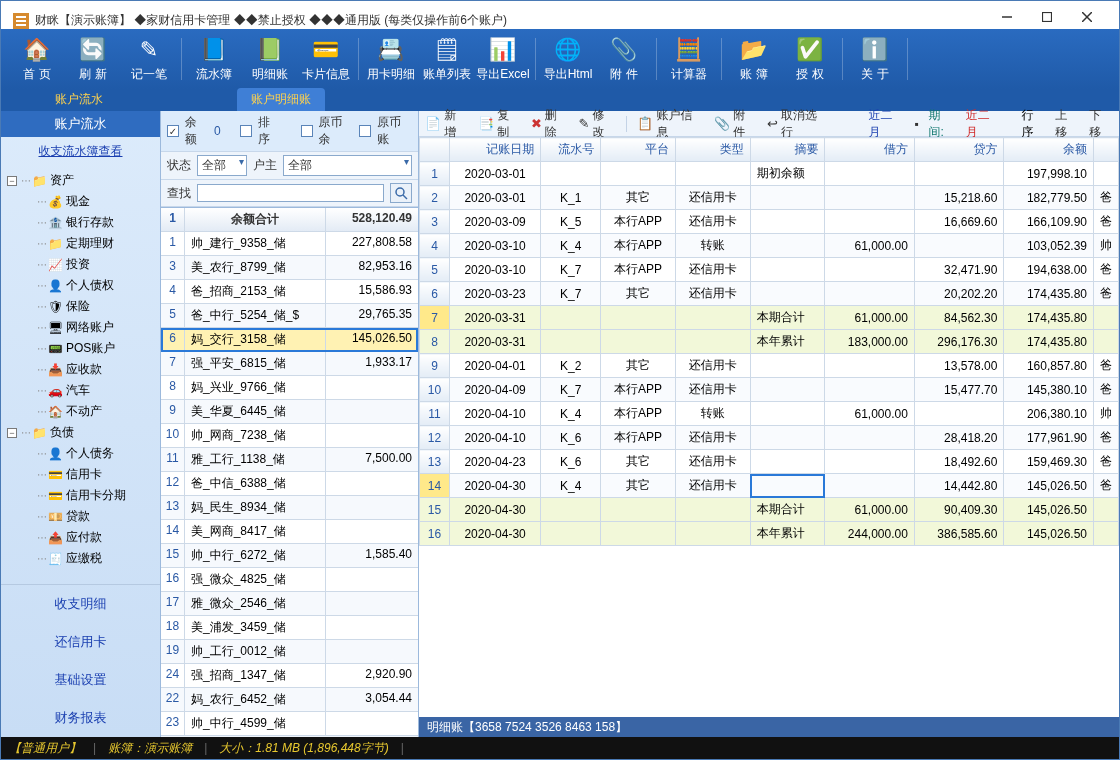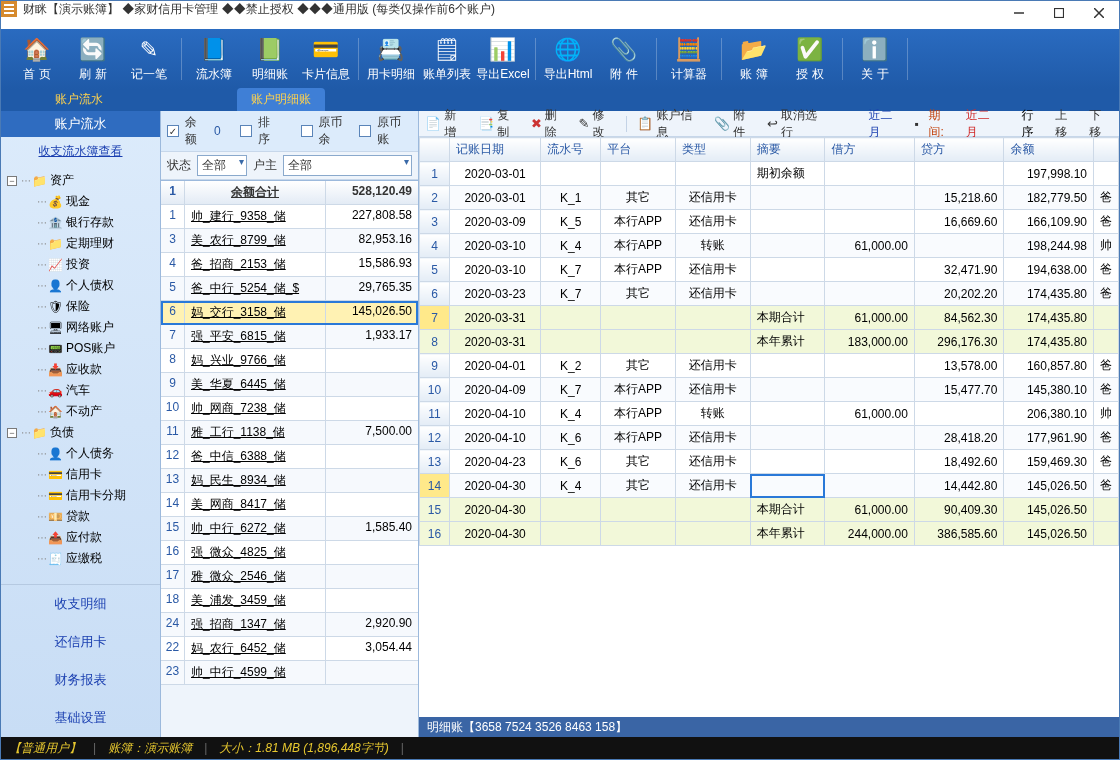--- a/index.html
+++ b/index.html
@@ -1,19 +1,19 @@
 <!DOCTYPE html>
 <html><head>
 <meta charset="utf-8">
 <style>
 * { box-sizing: border-box; margin: 0; padding: 0; font-family: "Microsoft YaHei", "SimSun", sans-serif; font-size: 12px; }
 body { width: 1120px; height: 760px; overflow: hidden; background: #fff; display: flex; flex-direction: column; border: 1px solid #4a7ab5; }
 
 
-.titlebar { height: 28px; background: #fff; display: flex; align-items: flex-start; padding: 0 0; color: #333; }
+.titlebar { height: 28px; background: #fff; display: flex; align-items: flex-end; padding: 0 12px; color: #333; }
 .titlebar .app-icon { width: 16px; height: 16px; margin-right: 6px; display:flex; align-items:center; justify-content:center; }
 .titlebar .title-text { flex: 0 0 auto; }
 .titlebar .spacer { flex: 1; }
 .win-btn { width: 40px; height: 24px; display: flex; align-items: center; justify-content: center; cursor: pointer; }
 
 
 .maintoolbar { height: 60px; background: linear-gradient(#2a6bc0, #1f5aa8); display: flex; align-items: center; padding: 0 8px; gap: 0; }
 .tb-btn { width: 56px; height: 56px; display: flex; flex-direction: column; align-items: center; justify-content: center; color: #fff; cursor: pointer; gap: 2px; }
 .tb-btn .ic { width: 28px; height: 28px; display: flex; align-items: center; justify-content: center; font-size: 22px; }
 .tb-btn .lbl { font-size: 12px; letter-spacing: 4px; text-indent: 4px; }
@@ -48,41 +48,41 @@
 .filterrow.top { background: #dcebfb; }
 .chk { width: 12px; height: 12px; border: 1px solid #5a84b8; display: inline-flex; align-items: center; justify-content: center; font-size: 10px; background: #fff; }
 .sel { border: 1px solid #8aa9cc; background: #fff; padding: 1px 14px 1px 4px; position: relative; }
 .sel:after { content: "▾"; position: absolute; right: 2px; top: 0; color: #3a6aa8; font-size: 10px; }
 .searchbtn { width: 22px; height: 20px; display:flex; align-items:center; justify-content:center; border:1px solid #8aa9cc; background:#eaf1f9; cursor:pointer; }
 
 .acctable { flex: 1; overflow: auto; border-top: 1px solid #9cb9dc; }
 .achead, .acrow { display: flex; border-bottom: 1px solid #cdd9e7; }
 .achead { position: sticky; top: 0; background: linear-gradient(#fff,#e3ebf5); font-weight: bold; color: #333; }
 .ac1 { width: 24px; text-align: center; padding: 3px 2px; border-right: 1px solid #cdd9e7; color: #2a59a5; }
-.ac2 { flex: 1; padding: 3px 6px; border-right: 1px solid #cdd9e7; white-space: nowrap; overflow: hidden; text-overflow: ellipsis; text-decoration: underline; }
+.ac2 { flex: 1; padding: 3px 6px; border-right: 1px solid #cdd9e7; white-space: nowrap; overflow: hidden; text-overflow: ellipsis; }
 .ac3 { width: 92px; padding: 3px 6px; text-align: right; white-space: nowrap; }
 .acrow:nth-child(odd) { background: #fff; }
 .acrow:nth-child(even) { background: #f6f9fd; }
 .achead .ac2 { text-align: center; }
 .acrow.selrow { background: #fff2b3 !important; outline: 2px solid #2a79d8; outline-offset: -2px; }
 
 
 .rightpanel { flex: 1; display: flex; flex-direction: column; min-width: 0; }
 .rtoolbar { height: 26px; background: #eef4fb; border-bottom: 1px solid #c7d7ea; display: flex; align-items: center; padding: 0 6px; gap: 10px; }
 .rtoolbar .tbtn { display: flex; align-items: center; gap: 3px; cursor: pointer; color: #333; }
 .rtoolbar .tbtn .ic2 { font-size: 13px; }
 .rtoolbar .divv { width:1px; height:16px; background:#c4d3e6; }
-.rtoolbar .rangelbl { color: #c2410c; }
+.rtoolbar .rangelbl { color: #0f766e; }
 .rtoolbar .rangev { color: #d02a2a; }
 .rtoolbar .flex { flex:1; }
 
 .gridwrap { flex: 1; overflow: auto; background: #fff; }
 .gtable { border-collapse: collapse; width: 100%; }
 .gtable th, .gtable td { border: 1px solid #cdd9e7; padding: 3px 6px; white-space: nowrap; }
-.gtable th { background: linear-gradient(#fff,#e3ecf6); color: #2a59a5; font-weight: normal; position: sticky; top: 0; text-align: left; }
+.gtable th { background: linear-gradient(#fff,#e3ecf6); color: #2a59a5; font-weight: normal; position: sticky; top: 0; text-align: right; }
 .gtable .rownum { width: 30px; text-align: center; color: #2a59a5; background: linear-gradient(#fff,#e3ecf6); }
 .gtable td.num { text-align: right; }
 .gtable td.ctr { text-align: center; }
 .gtable tr.hl td { background: #f2f8d9; }
 .gtable tr.ylw .rownum { background: #ffe98a; }
 .gtable tr.selcell td.cellsel { outline: 2px solid #2a79d8; outline-offset: -2px; }
 .gtable tr:nth-child(even) td:not(.rownum) { background: #f9fbfe; }
 .gtable tr.hl:nth-child(even) td:not(.rownum) { background: #f2f8d9; }
 
 .statusdetail { height: 20px; background: #3a65a5; color: #fff; padding: 2px 8px; font-size: 12px; }
@@ -302,22 +302,22 @@
         </div>
         <div class="tn l2">
           <span class="dots">⋯</span>
           <span class="fic">🧾</span>
           <span>应缴税</span>
         </div>
       </div>
     <div class="leftbottom" id="leftbottom">
         <div class="bbtn">收支明细</div>
         <div class="bbtn">还信用卡</div>
+        <div class="bbtn">基础设置</div>
         <div class="bbtn">财务报表</div>
-        <div class="bbtn">基础设置</div>
       </div>
   </div>
 
   <div class="midpanel">
     <div class="filterrow top">
       <span class="chk">✓</span>
       <span>余额</span>
       <span style="color:#2a59a5;">0</span>
       <span style="width:8px;"></span>
       <span class="chk"></span>
@@ -327,20 +327,30 @@
       <span>原币余</span>
       <span class="chk"></span>
       <span>原币账</span>
     </div>
     <div class="filterrow">
       <span>状态</span>
       <span class="sel" style="width:50px;">全部</span>
       <span>户主</span>
       <span class="sel" style="flex:1;">全部</span>
     </div>
+    <div class="filterrow">
+      <span>查找</span>
+      <input style="flex: 1 1 0%; border: 1px solid rgb(138, 169, 204); padding: 1px 4px; background: rgb(255, 255, 255);">
+      <span class="searchbtn">
+        <svg width="14" height="14">
+            <circle cx="6" cy="6" r="4" fill="none" stroke="#3a6aa8" stroke-width="1.5"></circle>
+            <line x1="9" y1="9" x2="13" y2="13" stroke="#3a6aa8" stroke-width="1.5"></line>
+          </svg>
+      </span>
+    </div>
     <div class="acctable">
       <div class="achead">
         <div class="ac1">1</div>
         <div class="ac2">余额合计</div>
         <div class="ac3">528,120.49</div>
       </div>
       <div id="accrows">
           <div class="acrow">
             <div class="ac1">1</div>
             <div class="ac2">帅_建行_9358_储</div>
@@ -417,20 +427,25 @@
             <div class="ac3"></div>
           </div>
           <div class="acrow">
             <div class="ac1">17</div>
             <div class="ac2">雅_微众_2546_储</div>
             <div class="ac3"></div>
           </div>
           <div class="acrow">
             <div class="ac1">18</div>
             <div class="ac2">美_浦发_3459_储</div>
+            <div class="ac3"></div>
+          </div>
+          <div class="acrow">
+            <div class="ac1">19</div>
+            <div class="ac2">帅_工行_0012_储</div>
             <div class="ac3"></div>
           </div>
           <div class="acrow">
             <div class="ac1">24</div>
             <div class="ac2">强_招商_1347_储</div>
             <div class="ac3">2,920.90</div>
           </div>
           <div class="acrow">
             <div class="ac1">22</div>
             <div class="ac2">妈_农行_6452_储</div>
@@ -543,21 +558,21 @@
             </tr>
             <tr class="">
               <td class="rownum">4</td>
               <td class="ctr">2020-03-10</td>
               <td class="ctr">K_4</td>
               <td class="ctr">本行APP</td>
               <td class="ctr">转账</td>
               <td class=""></td>
               <td class="num">61,000.00</td>
               <td class="num"></td>
-              <td class="num">198,244.98</td>
+              <td class="num">103,052.39</td>
               <td class="ctr">帅</td>
             </tr>
             <tr class="">
               <td class="rownum">5</td>
               <td class="ctr">2020-03-10</td>
               <td class="ctr">K_7</td>
               <td class="ctr">本行APP</td>
               <td class="ctr">还信用卡</td>
               <td class=""></td>
               <td class="num"></td>

